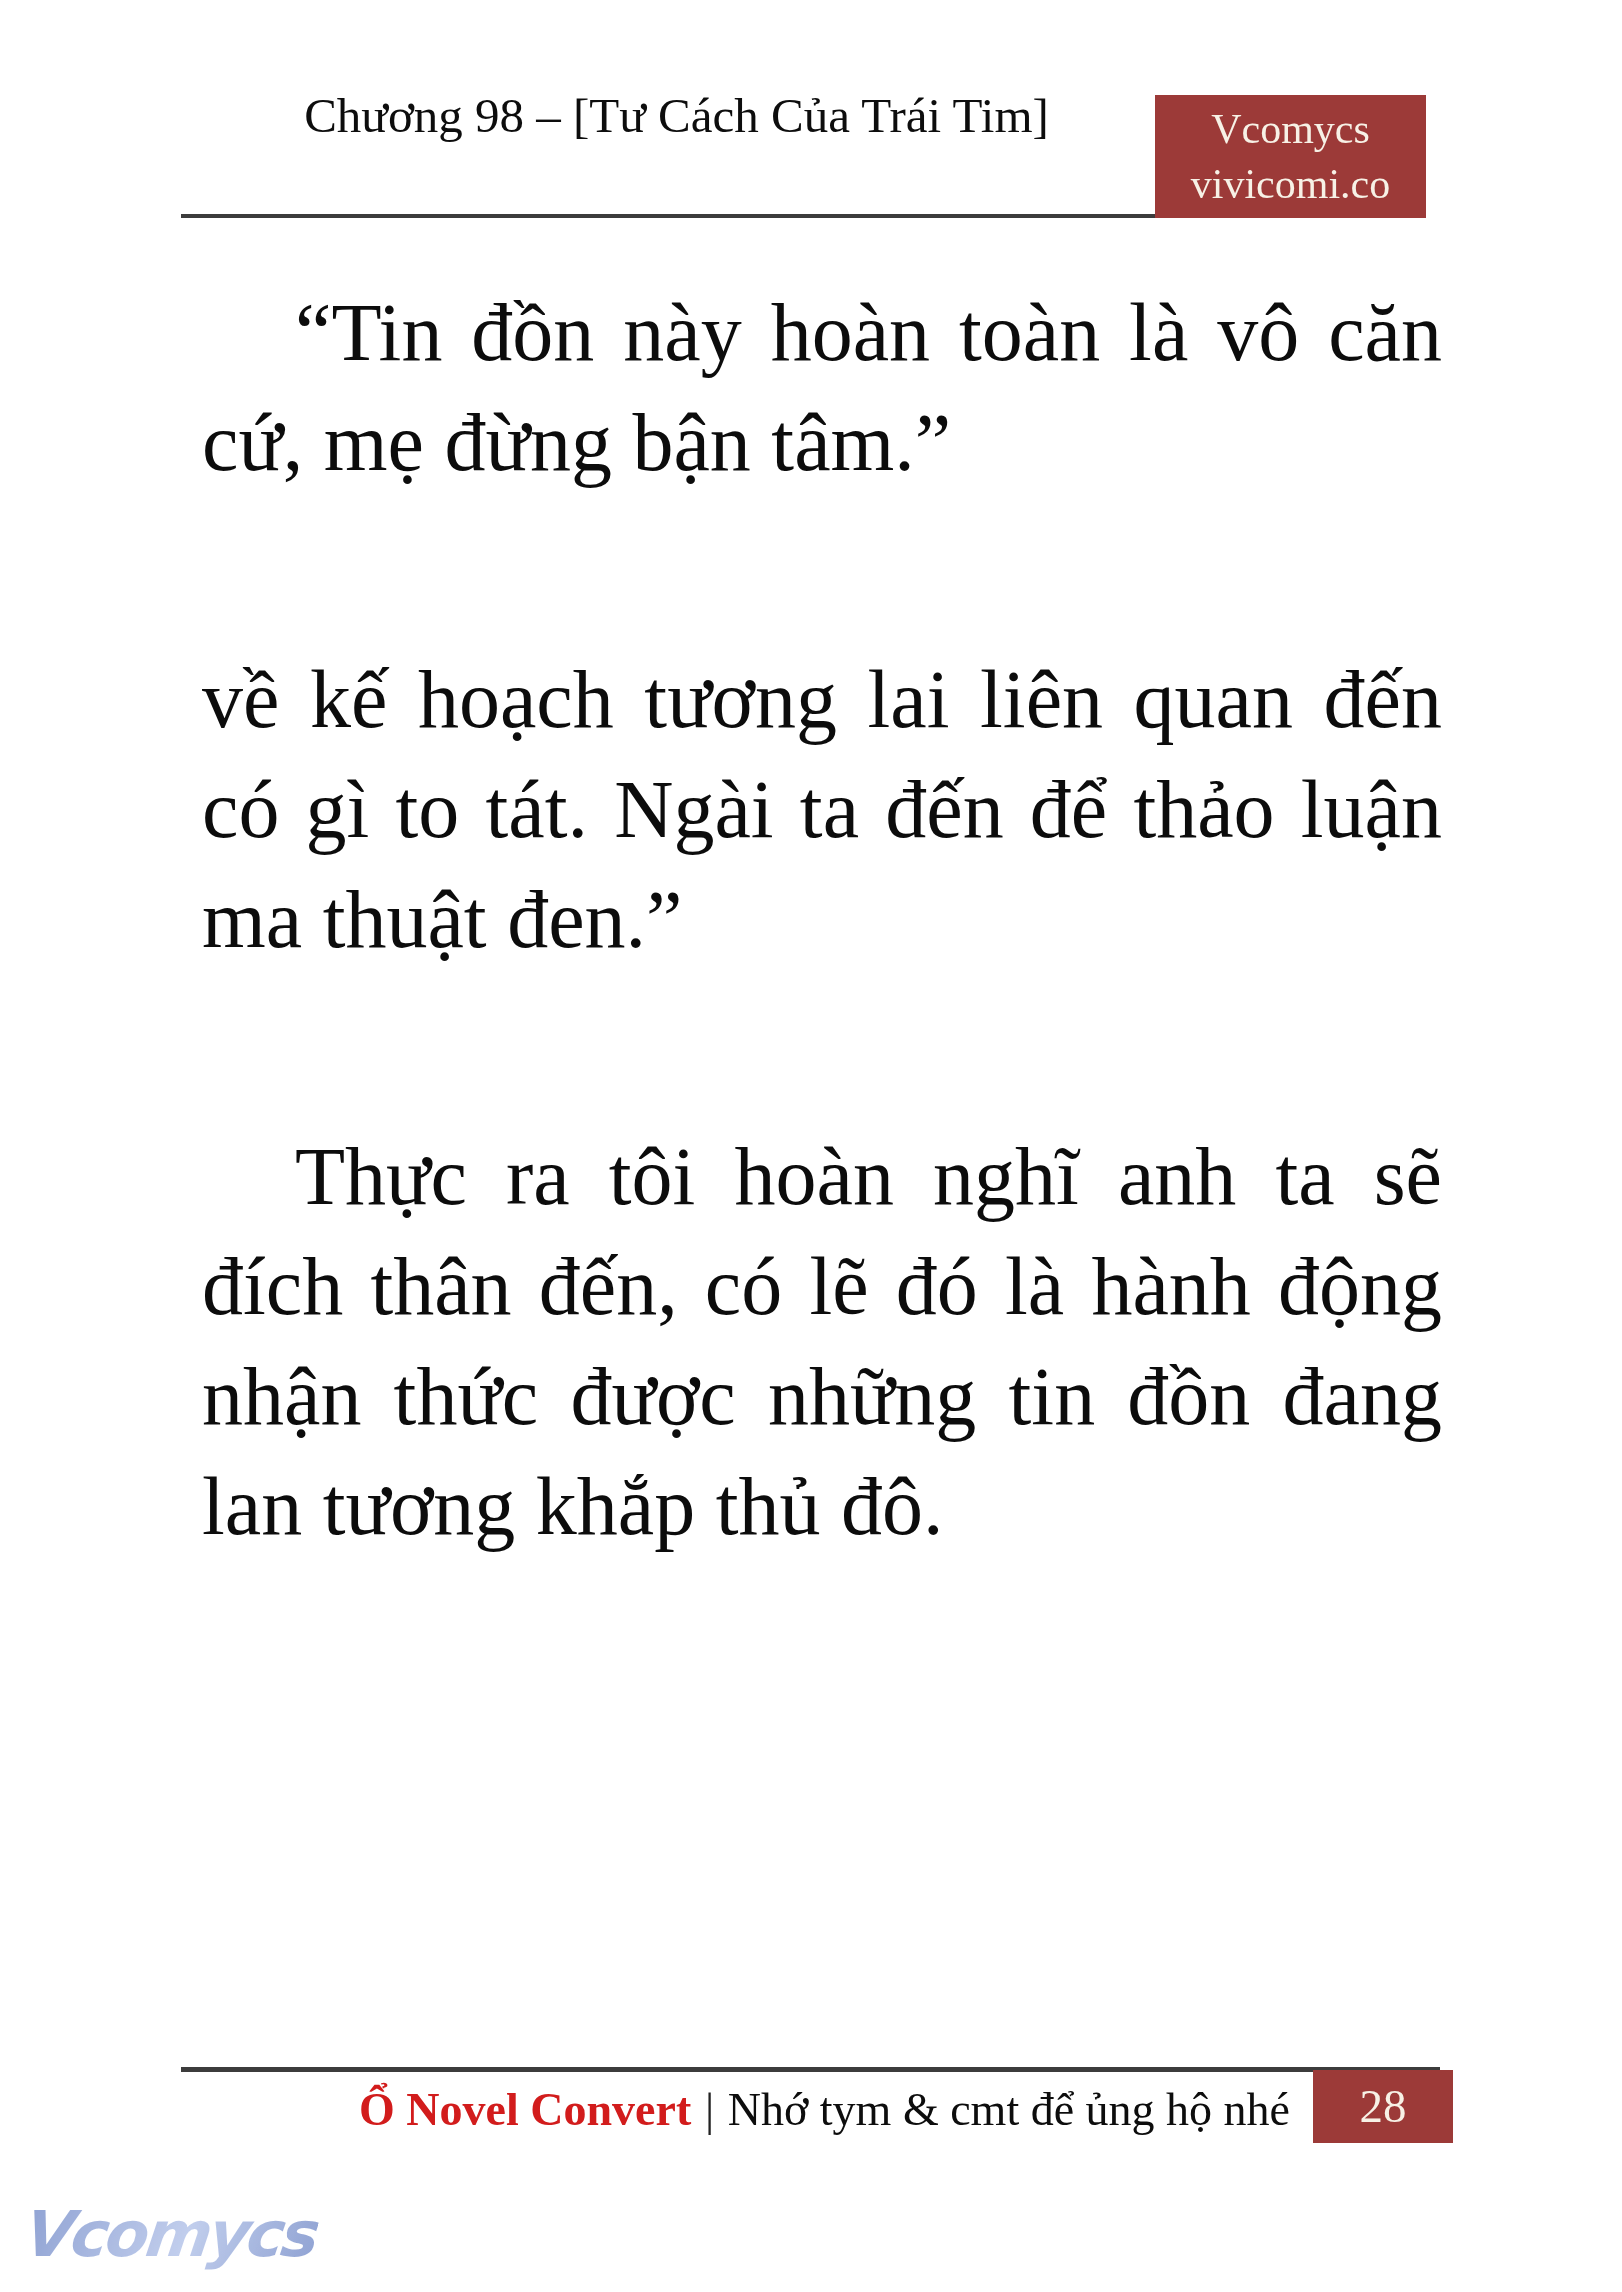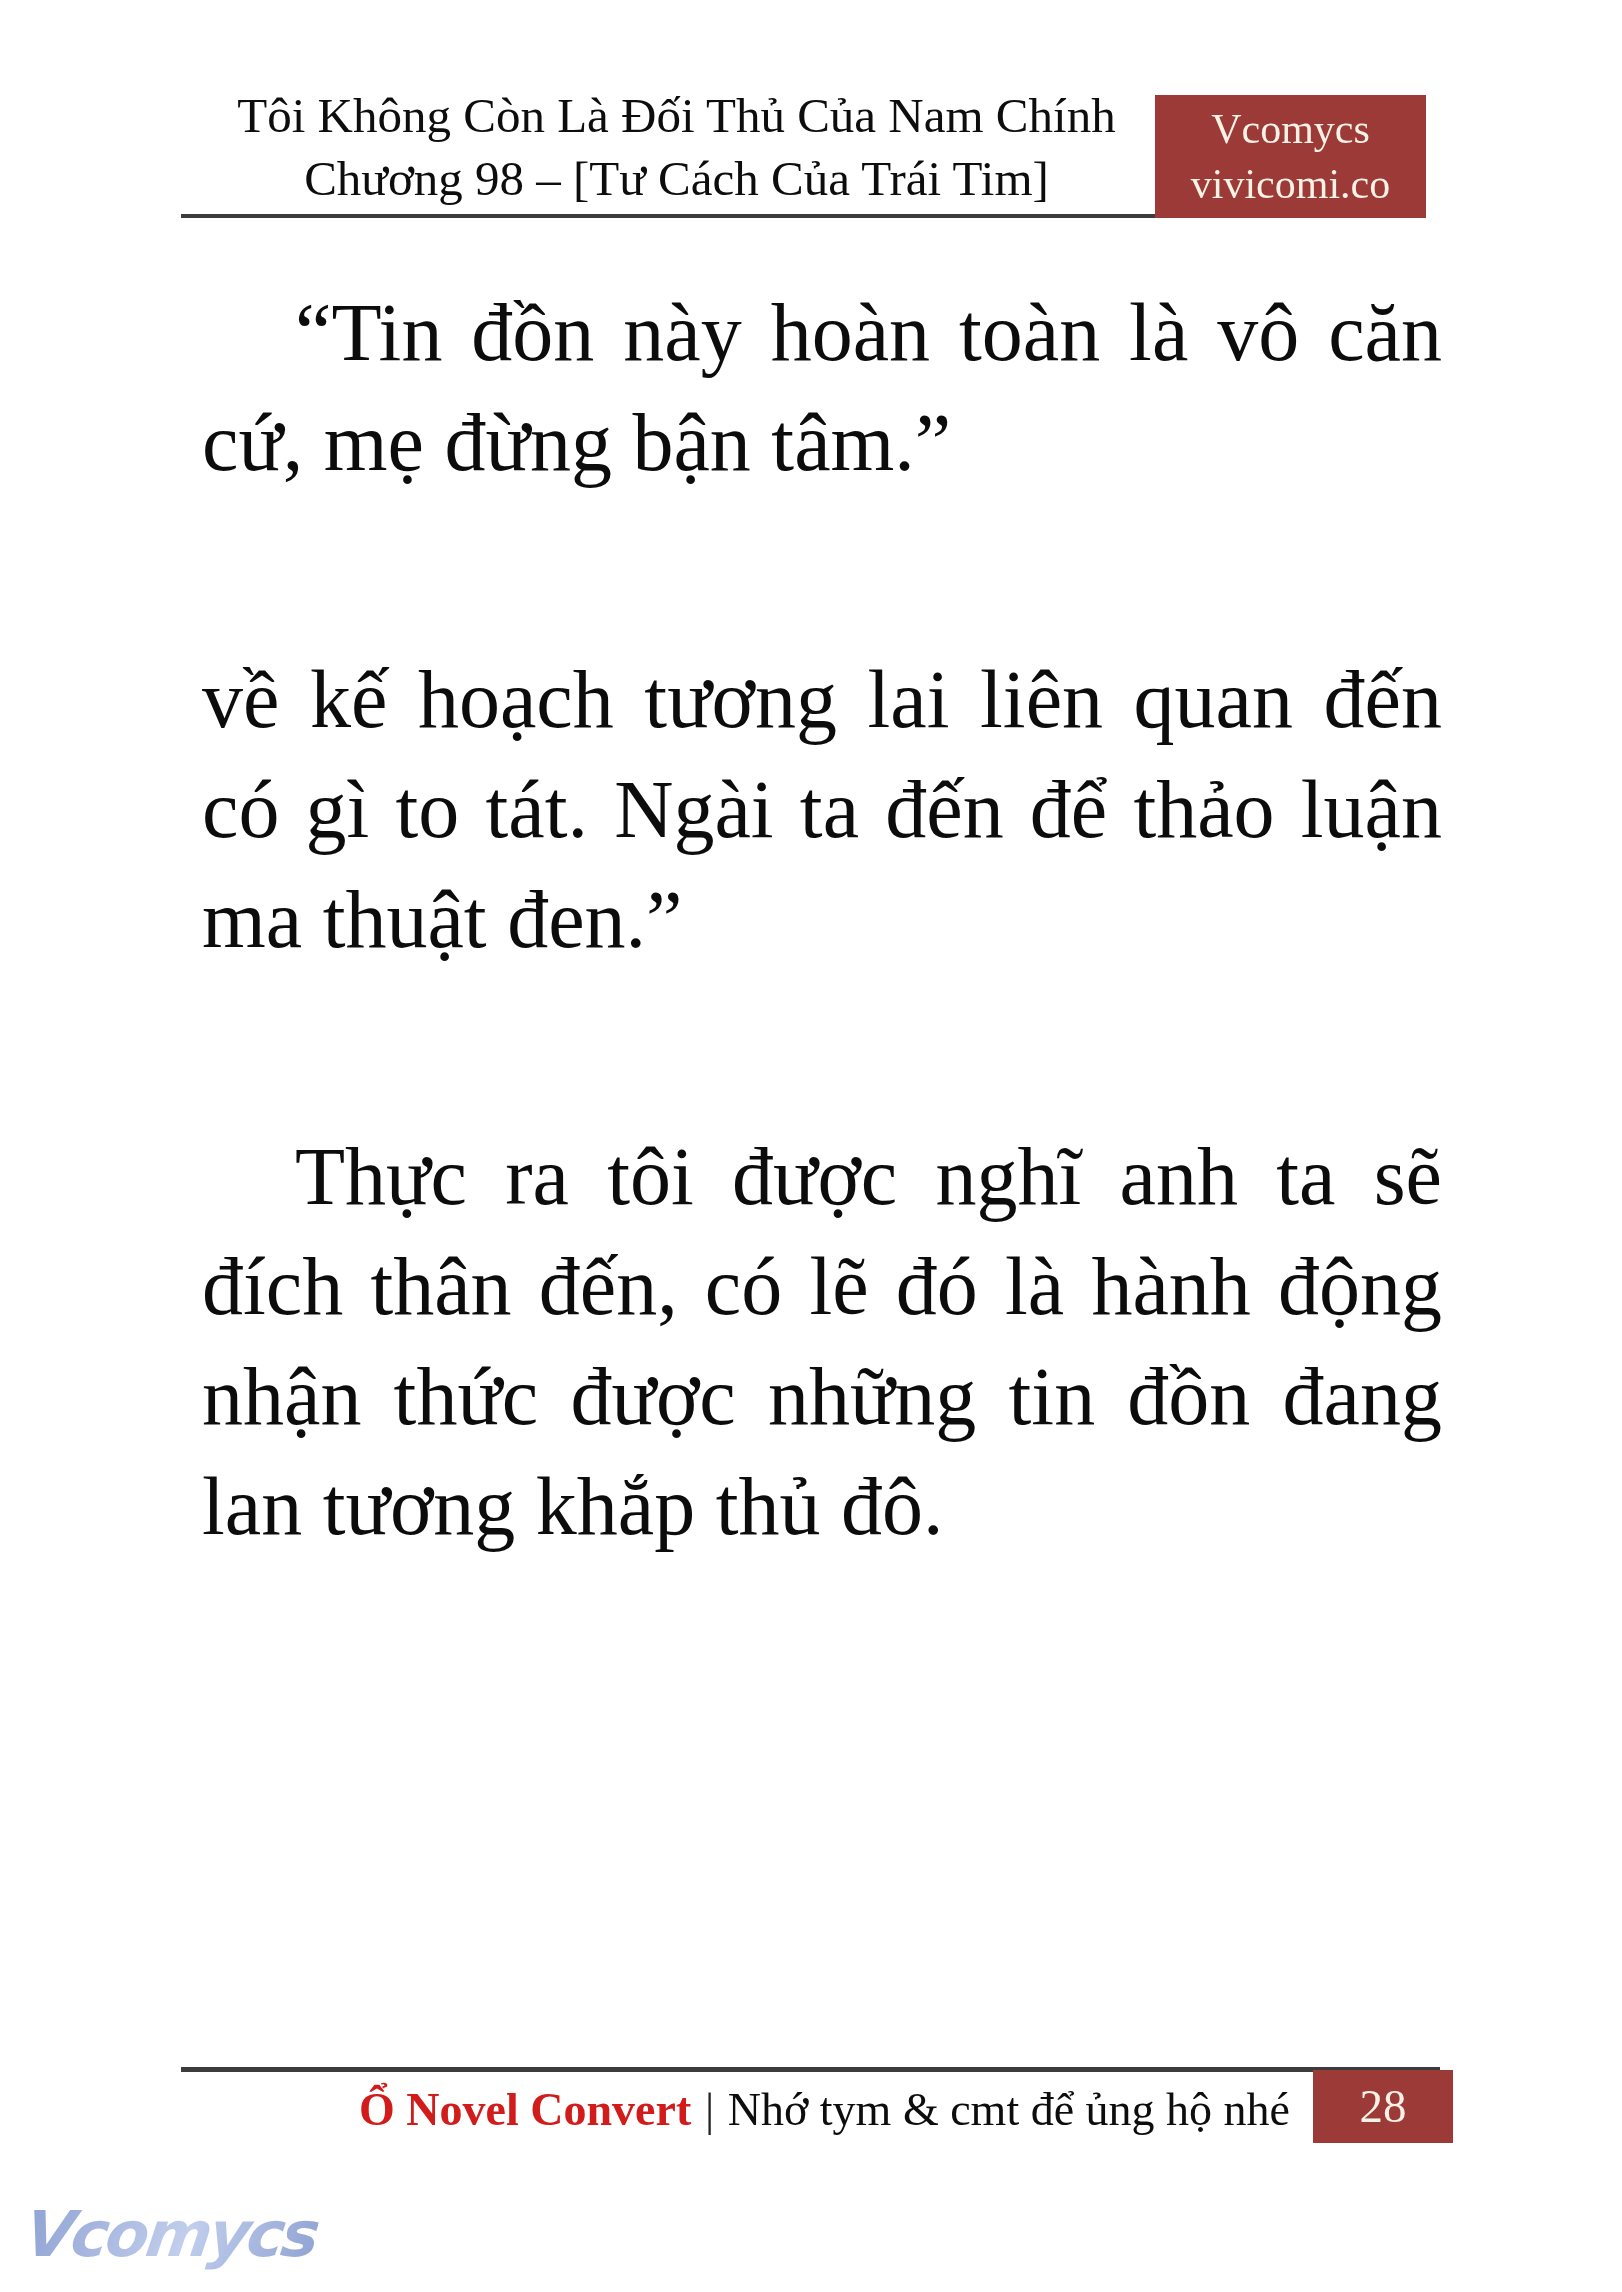--- a/index.html
+++ b/index.html
@@ -82,21 +82,20 @@
     color:transparent;
     opacity:.85;
   }
 </style>
 </head>
 <body>
 
 <div class="page">
 
   <div class="header-text">
-    <div>Tôi Không Còn Là Đối Thủ Của Nam Chính</div>
     <div>Chương 98 – [Tư Cách Của Trái Tim]</div>
   </div>
 
   <div class="brand-box">
     <div>Vcomycs</div>
     <div>vivicomi.co</div>
   </div>
 
   <div class="header-rule"></div>
 
@@ -104,21 +103,21 @@
       <div class="para">
         <div class="line first">“Tin đồn này hoàn toàn là vô căn</div>
         <div class="line last">cứ, mẹ đừng bận tâm.”</div>
       </div>
       <div class="para">
         <div class="line">về kế hoạch tương lai liên quan đến</div>
         <div class="line">có gì to tát. Ngài ta đến để thảo luận</div>
         <div class="line last">ma thuật đen.”</div>
       </div>
       <div class="para">
-        <div class="line first">Thực ra tôi được nghĩ anh ta sẽ</div>
+        <div class="line first">Thực ra tôi hoàn nghĩ anh ta sẽ</div>
         <div class="line">đích thân đến, có lẽ đó là hành động</div>
         <div class="line">nhận thức được những tin đồn đang</div>
         <div class="line last">lan tương khắp thủ đô.</div>
       </div>
     </div>
 
   <div class="footer-rule"></div>
 
   <div class="footer-credit">
     <span class="footer-brand">Ổ Novel Convert</span><span class="footer-sep">|</span><span>Nhớ tym &amp; cmt để ủng hộ nhé</span>

